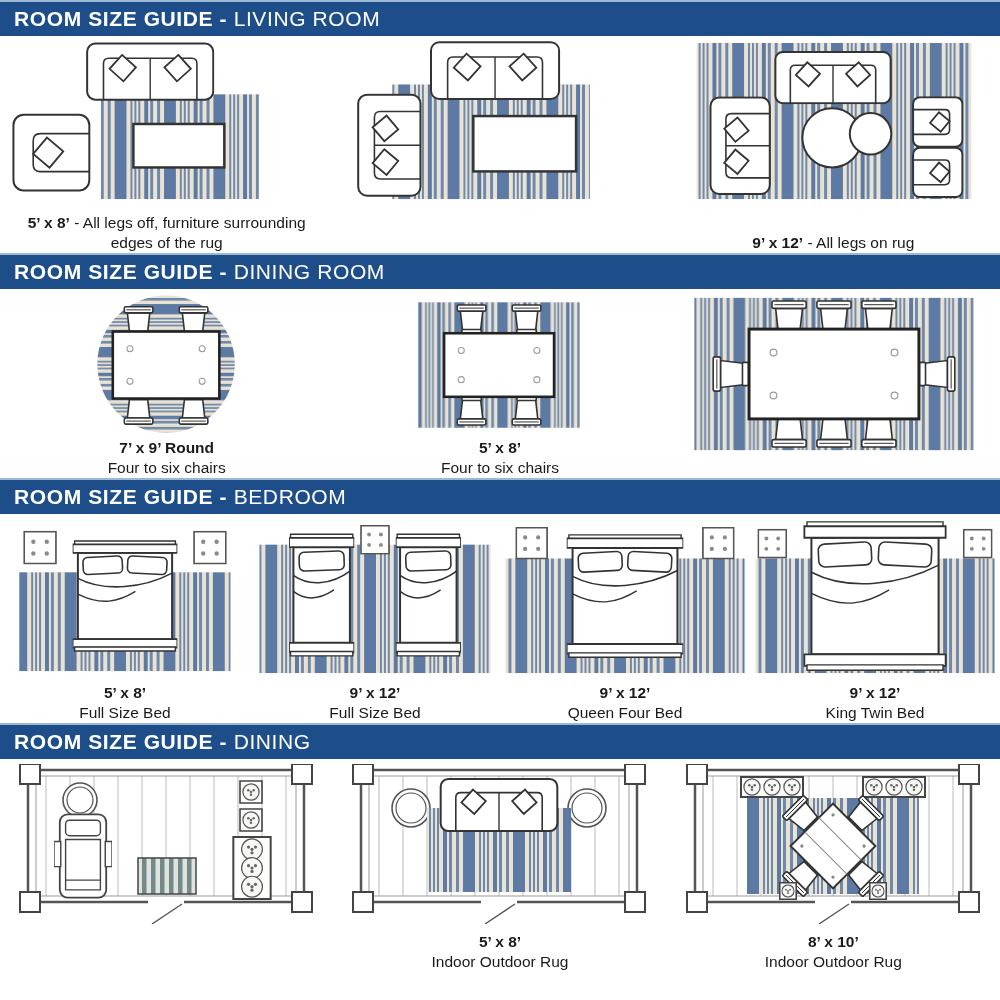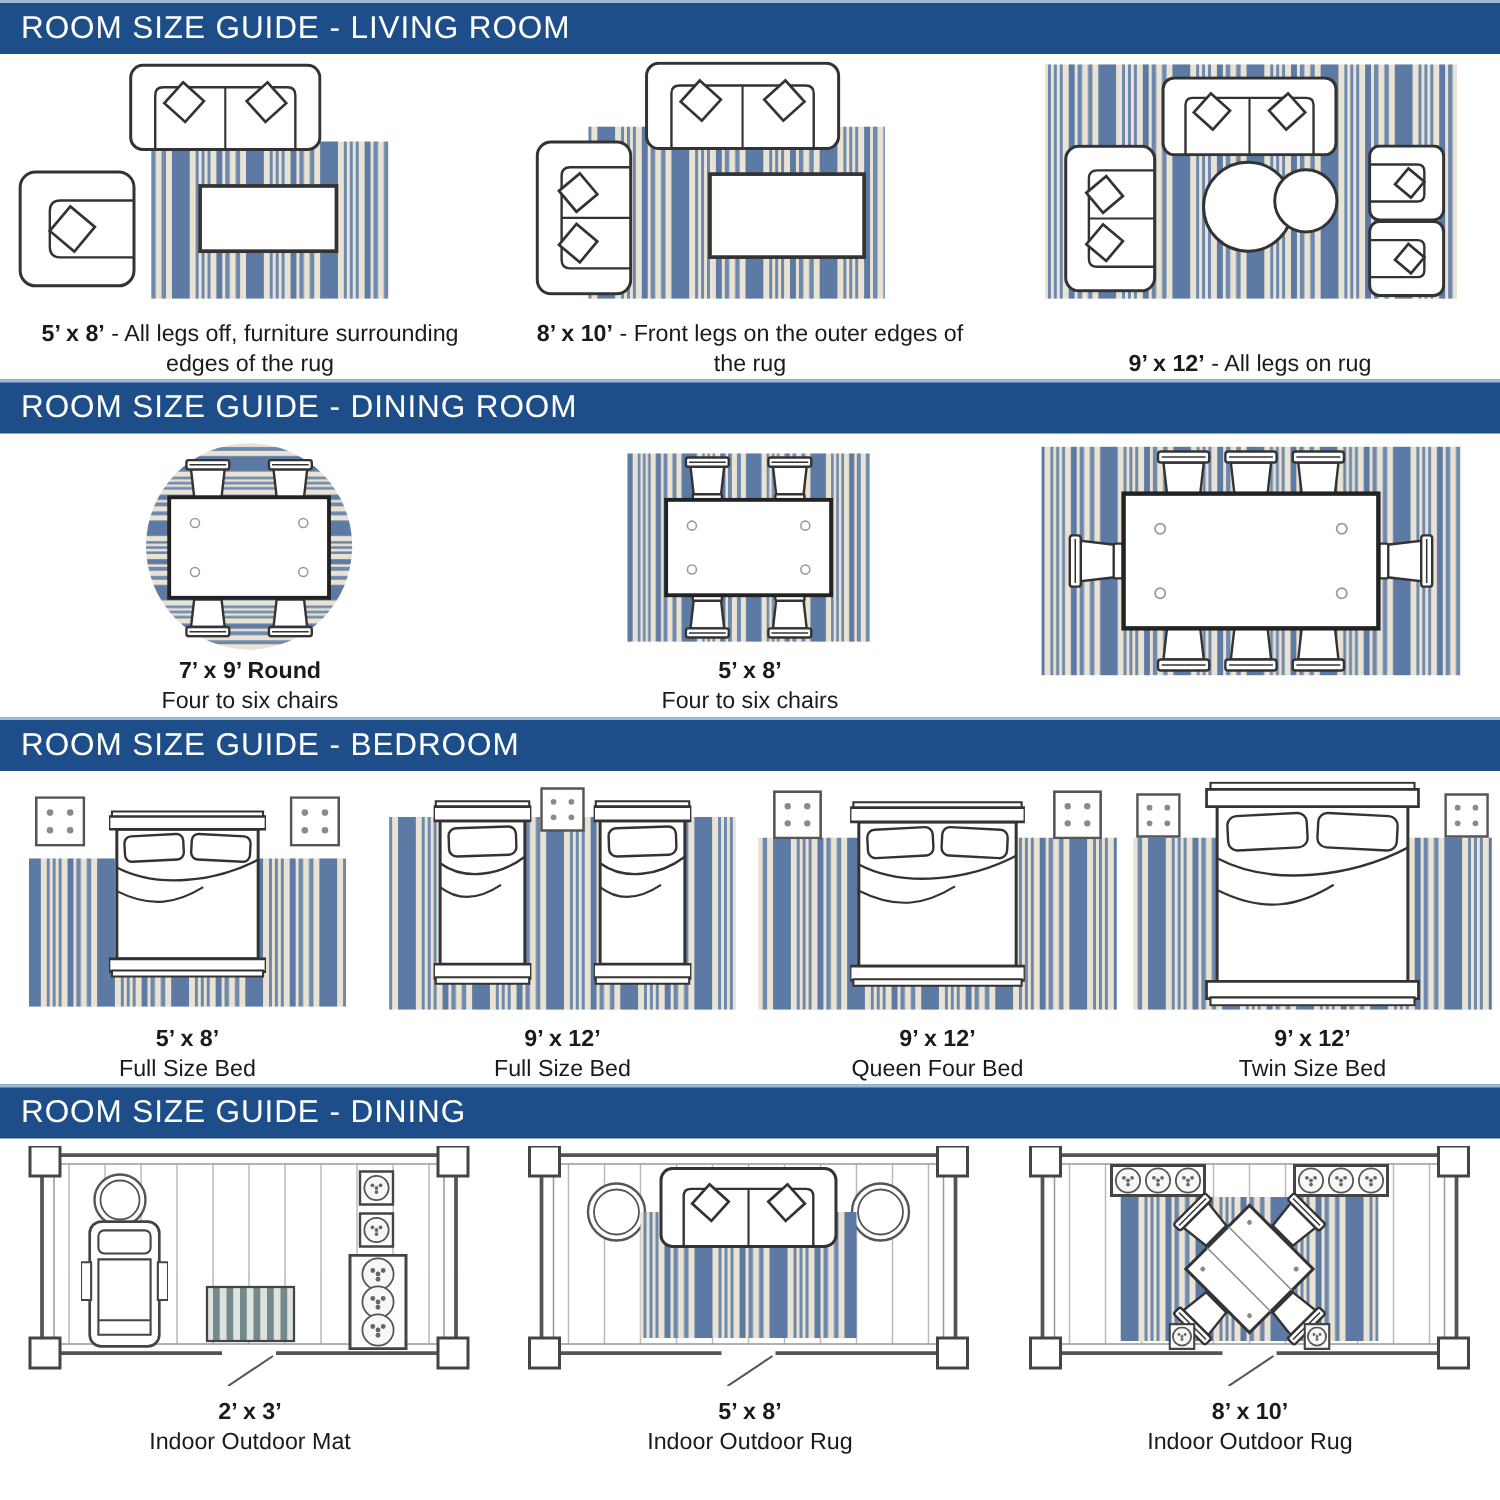--- a/index.html
+++ b/index.html
@@ -12,21 +12,21 @@
     --mat-green:#74898b;
     --line-art:#333333;
     --caption-text:#1a1a1a;
   }
   *{box-sizing:border-box;margin:0;padding:0}
   html,body{width:1000px;height:1000px;overflow:hidden;background:#fff;
     font-family:"Liberation Sans",sans-serif;color:var(--caption-text)}
   .hdr{height:36px;background:var(--header-bg);border-top:2px solid var(--header-top-edge);
     color:var(--header-text);display:flex;align-items:center;padding-left:14px;
     font-size:21px;letter-spacing:.6px}
-  .hdr-prefix{white-space:pre;font-weight:400}
+  .hdr-prefix{white-space:pre;font-weight:700}
   .hdr-room{font-weight:400;white-space:pre}
   .content{display:flex;width:1000px}
   .col{flex:1;display:flex;flex-direction:column;align-items:center;justify-content:space-between;padding-top:3px}
   .cap{text-align:center;font-size:15.5px;line-height:1.28;margin-top:2px}
   .cap-size{font-weight:700}
   .cap-inline{max-width:290px}
   svg{display:block}
   .s-living .content{height:217px}
   .s-dining .content{height:189px}
   .s-bedroom .content{height:209px}
@@ -183,21 +183,20 @@
     </div>
     <div class="col">
       <svg width="333" height="166" viewBox="0 0 333 168">
         <rect x="58" y="46" width="200" height="116" fill="url(#stripesV)"></rect>
         <use href="#sofa" x="88" y="2" width="148" height="60"></use>
         <g transform="translate(55,108) rotate(-90)">
             <use href="#loveseat" x="-52" y="-46" width="105" height="92"></use>
           </g>
         <rect x="140" y="78" width="104" height="56" fill="#fff" stroke="#333" stroke-width="2.5"></rect>
       </svg>
-      <div class="cap cap-inline"><span class="cap-size">8’ x 10’</span><span> - Front legs on the outer edges of the rug</span></div>
     </div>
     <div class="col">
       <svg width="333" height="166" viewBox="0 0 333 168">
         <rect x="28" y="4" width="278" height="158" fill="url(#stripesV)"></rect>
         <use href="#sofa" x="100" y="12" width="132" height="54"></use>
         <g transform="translate(72,108) rotate(-90)">
             <use href="#loveseat" x="-50" y="-42" width="100" height="84"></use>
           </g>
         <g transform="translate(272,84) rotate(90)">
             <use href="#armchair" x="-26" y="-26" width="52" height="52"></use>
@@ -338,21 +337,21 @@
     </div>
     <div class="col">
       <svg width="250" height="160" viewBox="0 0 250 162">
         <rect x="4" y="42" width="242" height="116" fill="url(#stripesV)"></rect>
         <use href="#nightstand" x="6" y="12" width="30" height="30"></use>
         <use href="#nightstand" x="214" y="12" width="30" height="30"></use>
         <use href="#bed" x="48" y="4" width="154" height="152"></use>
       </svg>
       <div class="cap">
           <div class="cap-size">9’ x 12’</div>
-          <div>Twin Size Bed</div>
+          <div>King Twin Bed</div>
         </div>
     </div>
   </div>
 </section>
 
 <section class="s-patio">
   <div class="hdr">
     <span class="hdr-prefix">ROOM SIZE GUIDE - </span>
       <span class="hdr-room">DINING</span>
   </div>
@@ -364,24 +363,20 @@
           <circle cx="64" cy="36" r="17" fill="#fff" stroke="#555" stroke-width="1.6"></circle>
           <circle cx="64" cy="36" r="13" fill="none" stroke="#555" stroke-width="1.2"></circle>
           <use href="#lounge" x="38" y="48" width="58" height="88"></use>
           <use href="#planterS" x="222" y="16" width="26" height="24"></use>
           <use href="#planterS" x="222" y="44" width="26" height="24"></use>
           <use href="#troughV" x="214" y="72" width="44" height="64"></use>
           <rect x="122" y="94" width="58" height="36" fill="url(#matStripes)" stroke="#444" stroke-width="1.5"></rect>
           <path d="M166,140 L136,160" stroke="#555" stroke-width="1.4" fill="none"></path>
         </g>
       </svg>
-      <div class="cap">
-          <div class="cap-size">2’ x 3’</div>
-          <div>Indoor Outdoor Mat</div>
-        </div>
     </div>
     <div class="col">
       <svg width="333" height="162" viewBox="0 0 333 162">
         <g transform="translate(16,2)">
           <use href="#deck" width="300" height="150"></use>
           <circle cx="62" cy="44" r="19" fill="#fff" stroke="#555" stroke-width="1.6"></circle>
           <circle cx="62" cy="44" r="15" fill="none" stroke="#555" stroke-width="1.2"></circle>
           <circle cx="238" cy="44" r="19" fill="#fff" stroke="#555" stroke-width="1.6"></circle>
           <circle cx="238" cy="44" r="15" fill="none" stroke="#555" stroke-width="1.2"></circle>
           <rect x="78" y="44" width="144" height="84" fill="url(#stripesV)"></rect>

